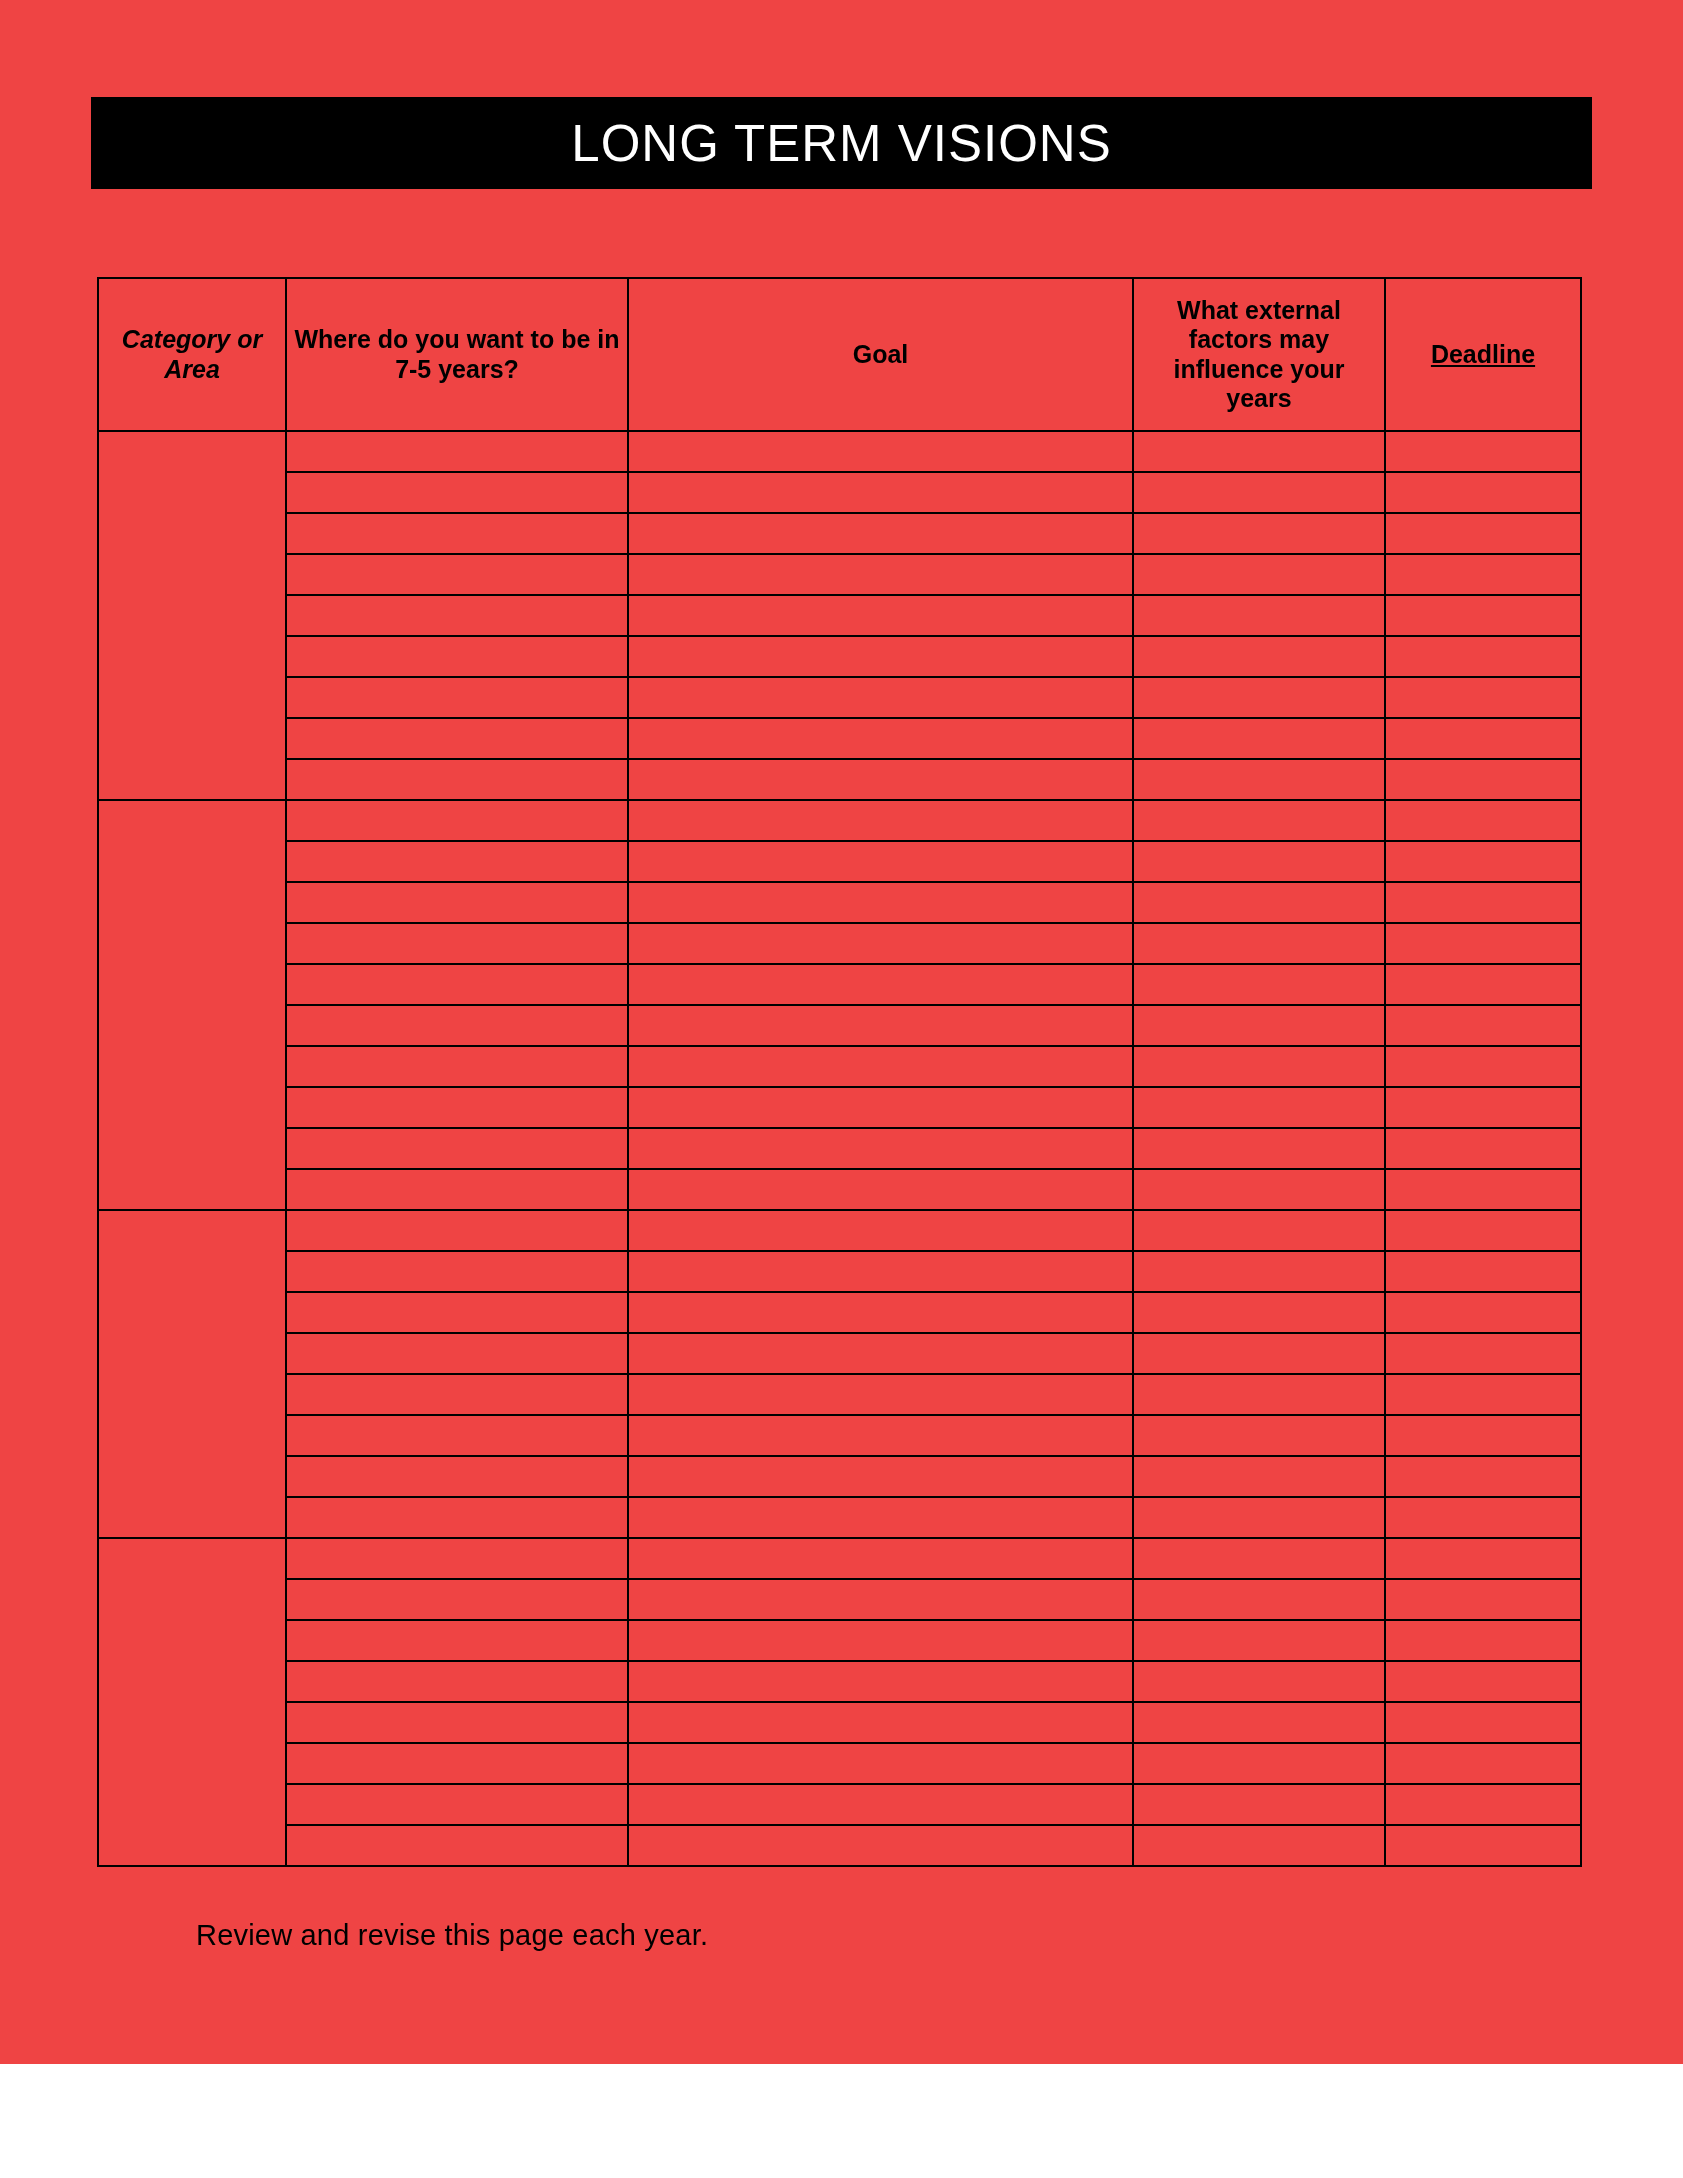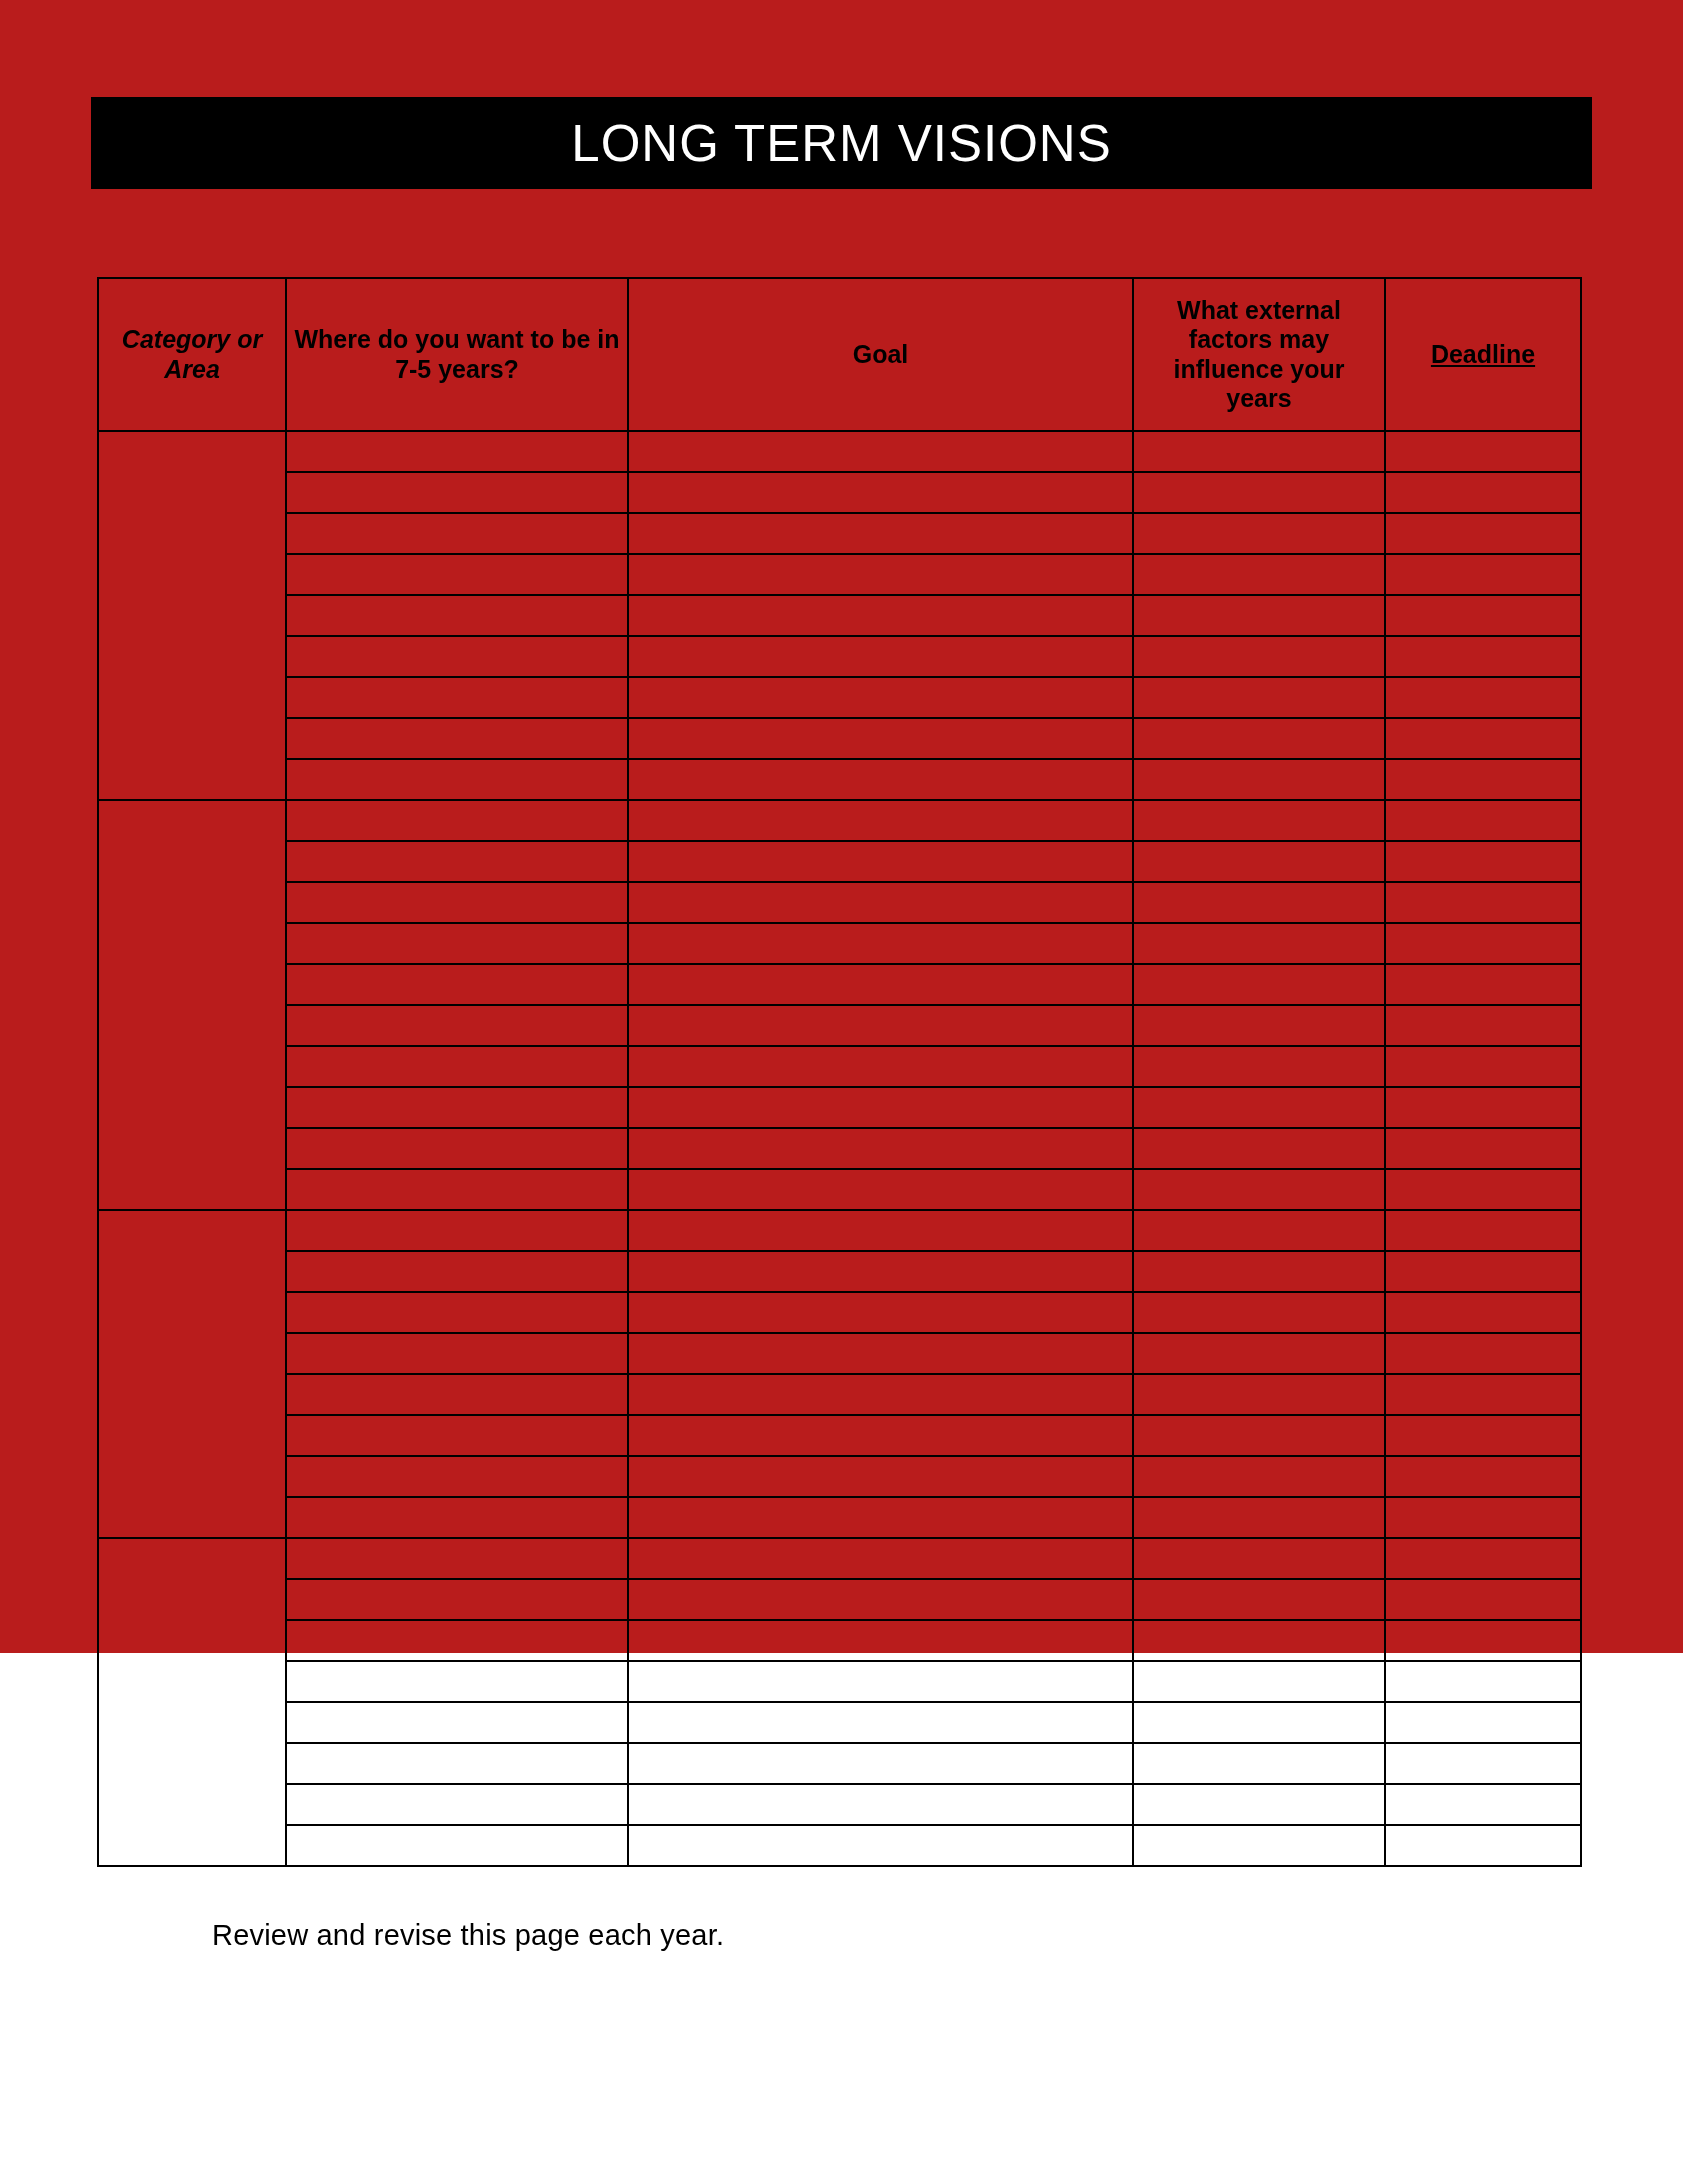--- a/index.html
+++ b/index.html
@@ -14,22 +14,22 @@
     color: #000000;
     position: relative;
     overflow: hidden;
   }
 
   .page {
     position: absolute;
     left: 0;
     top: 0;
     width: 1683px;
-    height: 1653px;
-    background: #b91c1c;
+    height: 2064px;
+    background: #ef4444;
   }
 
   
   .title-banner {
     position: absolute;
     left: 91px;
     top: 97px;
     width: 1501px;
     height: 92px;
     background: #000000;
@@ -80,21 +80,21 @@
     height: 39px;
   }
   .cat-cell {
     border-top: 2px solid #000000;
     border-bottom: 2px solid #000000;
   }
 
   
   .footer-note {
     position: absolute;
-    left: 212px;
+    left: 196px;
     top: 1919px;
     font-size: 29px;
     font-family: "Liberation Sans", sans-serif;
     font-weight: 400;
     color: #000000;
     letter-spacing: 0.2px;
   }
 </style>
 </head>
 <body>

